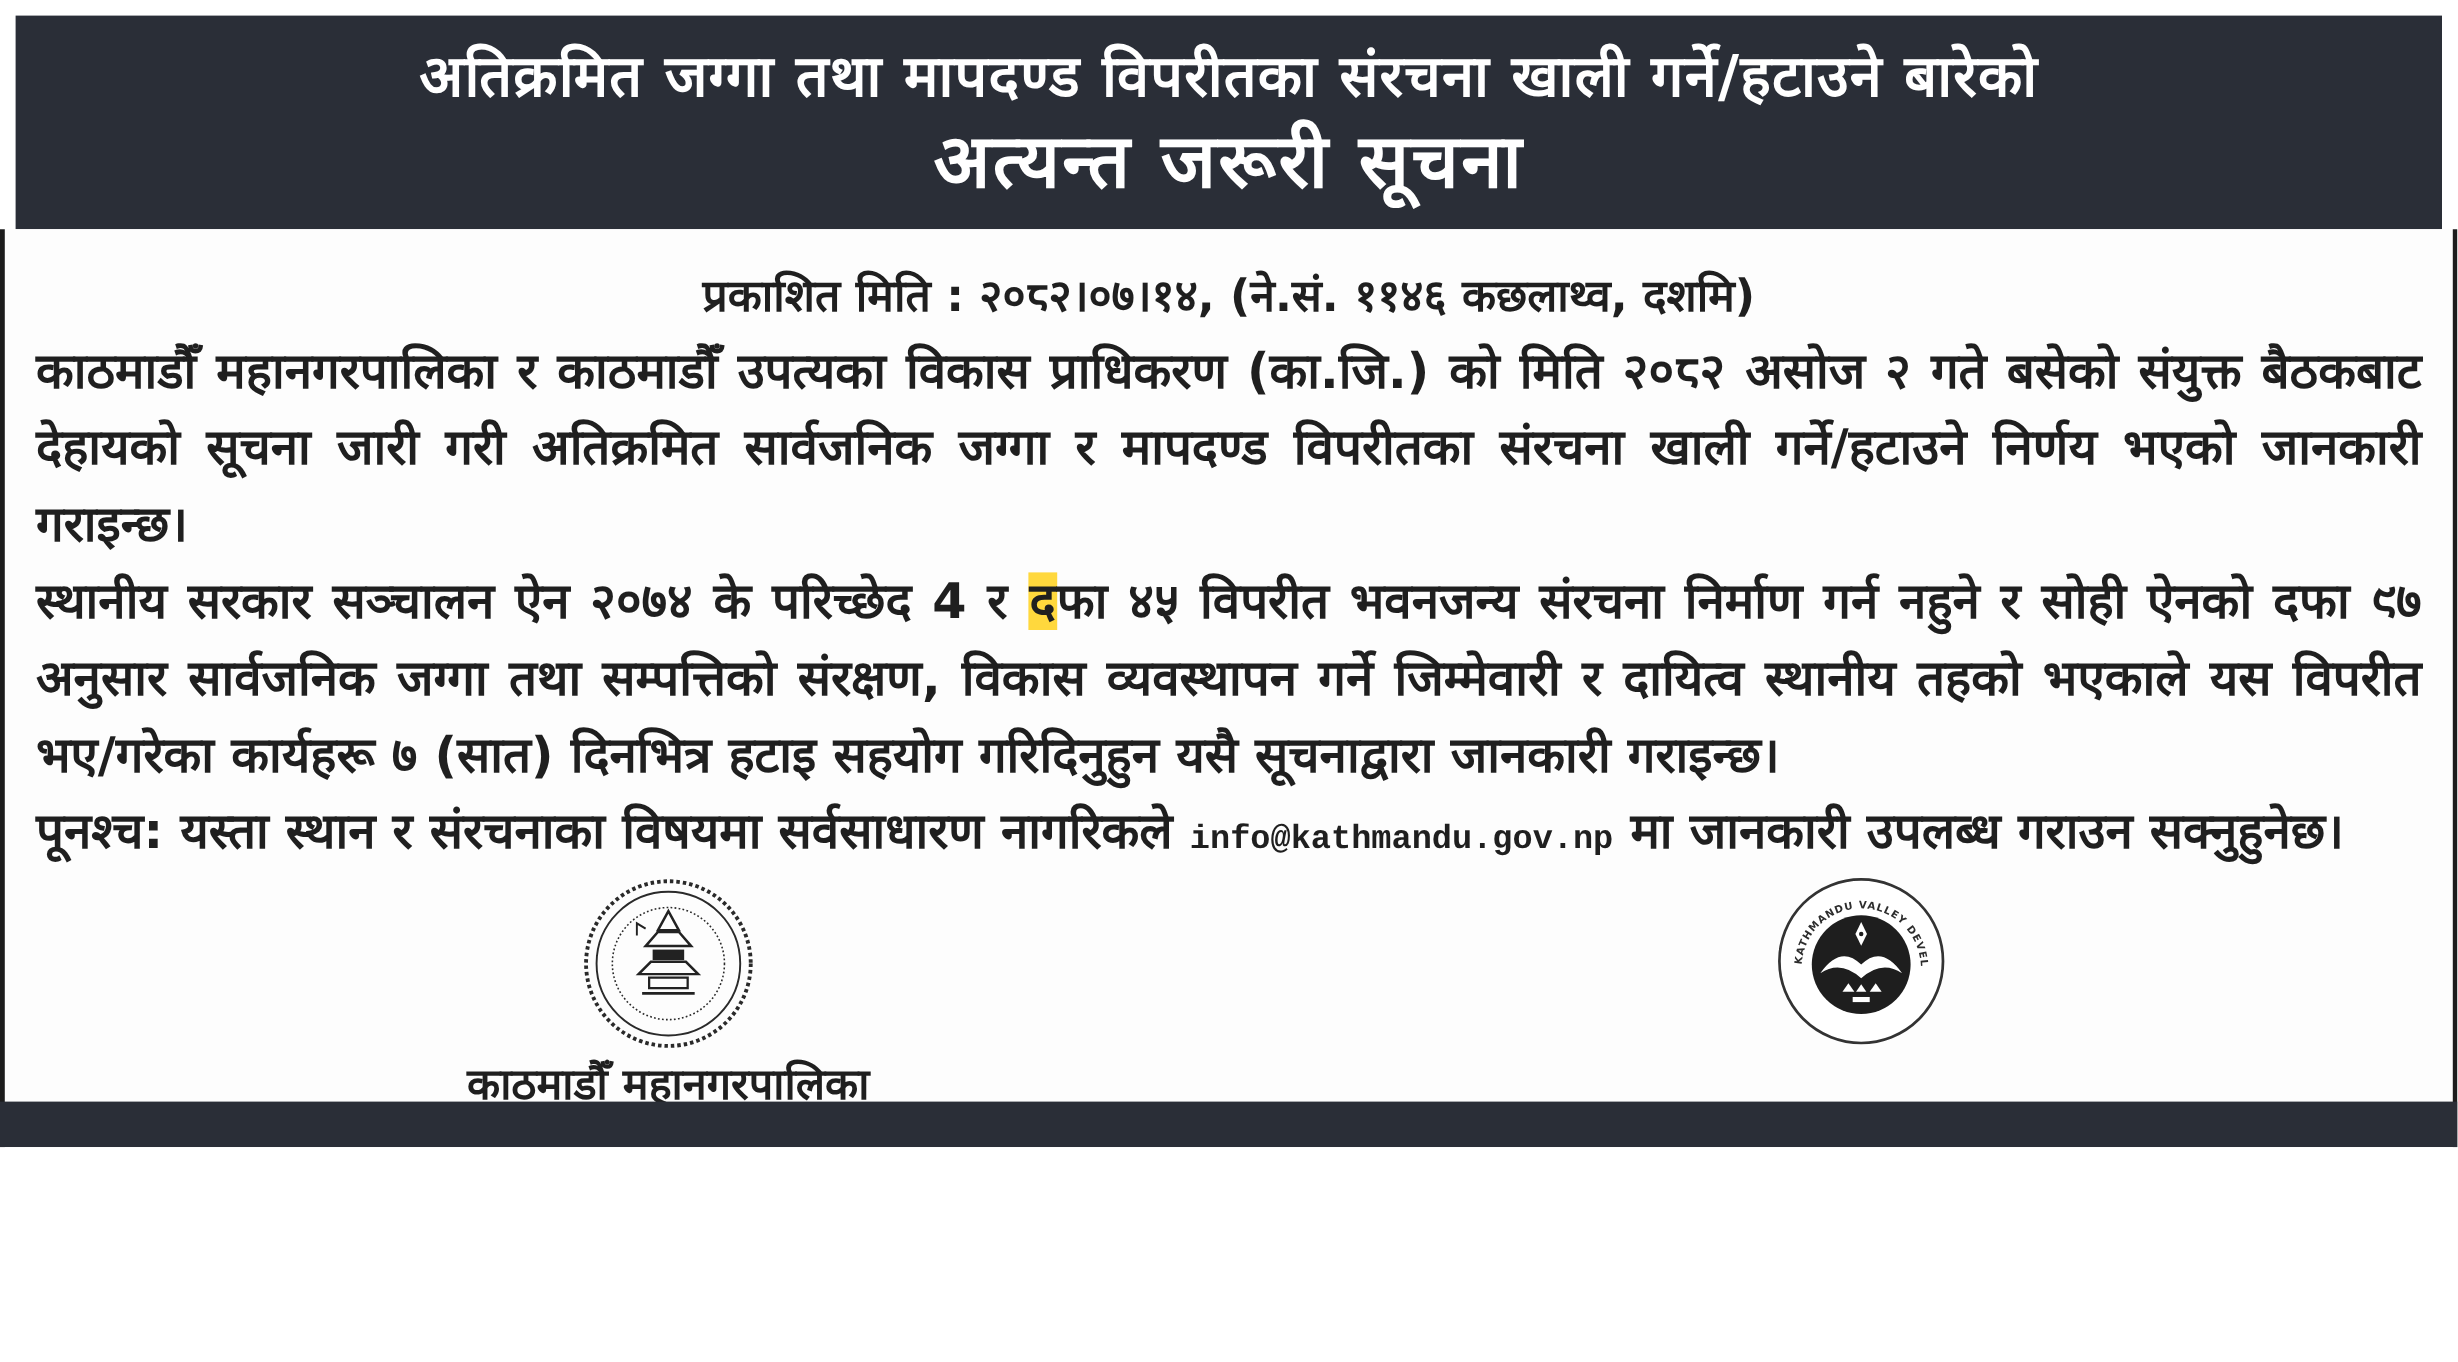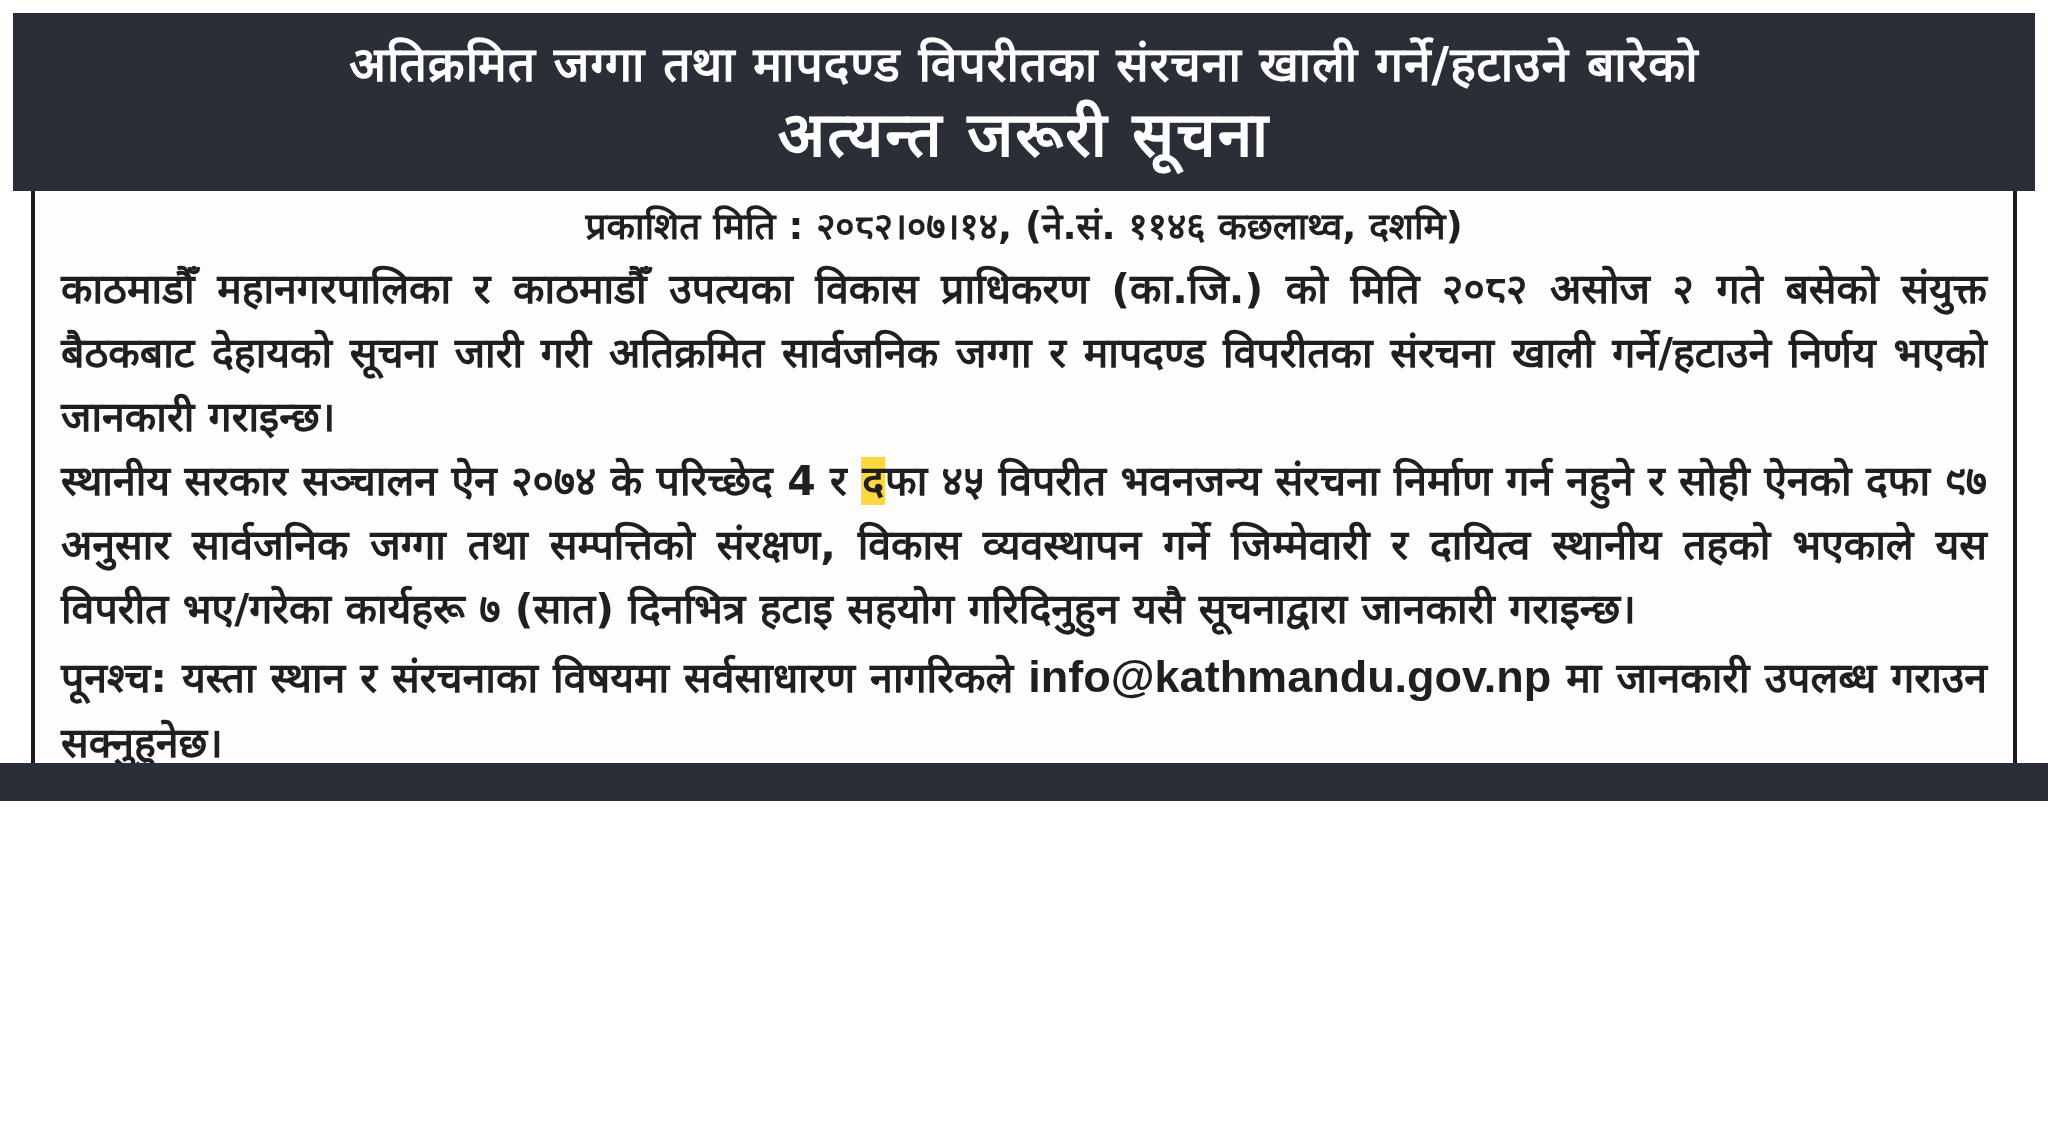--- a/index.html
+++ b/index.html
@@ -1,21 +1,21 @@
 <!DOCTYPE html>
 <html lang="ne"><head>
 <meta charset="utf-8">
 <style>
   * { margin:0; padding:0; box-sizing:border-box; }
   html,body { background:#ffffff; }
   body { font-family:"DejaVu Sans", sans-serif; color:#1f1f1f; }
 
   .page {
     position:relative;
-    width:2048px; height:801px;
+    width:2048px; height:956px;
     background:#ffffff;
     overflow:hidden;
   }
 
   
   .header-bar {
     margin:13px 13px 0 13px;
     height:178px;
     background:#2a2e37;
     color:#ffffff;
@@ -27,27 +27,27 @@
     font-size:48px; font-weight:700; letter-spacing:1px;
     line-height:1.15;
   }
   .header-line2 {
     font-size:62px; font-weight:700; letter-spacing:2px;
     line-height:1.05;
   }
 
   
   .body-frame {
-    margin:0 31px;
+    margin:0 0;
     height:901px;
     border-left:4px solid #1c1c1c;
     border-right:4px solid #1c1c1c;
     border-bottom:3px solid #3a3a3a;
     background:#fdfdfd;
-    padding:8px 26px 0 26px;
+    padding:28px 26px 0 26px;
     overflow:hidden;
   }
 
   .published-line {
     text-align:center;
     font-size:37px; font-weight:700;
     margin-bottom:8px;
   }
 
   .notice-text p {
@@ -57,23 +57,23 @@
     text-align:justify;
     text-justify:inter-word;
   }
 
   .hl {
     background:#ffd83d;
     padding:0 1px;
   }
 
   .email {
-    font-family:Liberation Sans, sans-serif;
+    font-family:Liberation Mono, monospace;
     font-weight:700;
-    font-size:45px;
+    font-size:28px;
     letter-spacing:0;
     white-space:nowrap;
   }
 
   
   .footer-cols {
     display:flex;
     margin-top:4px;
   }
   .col-left  { width:53%; text-align:center; }

